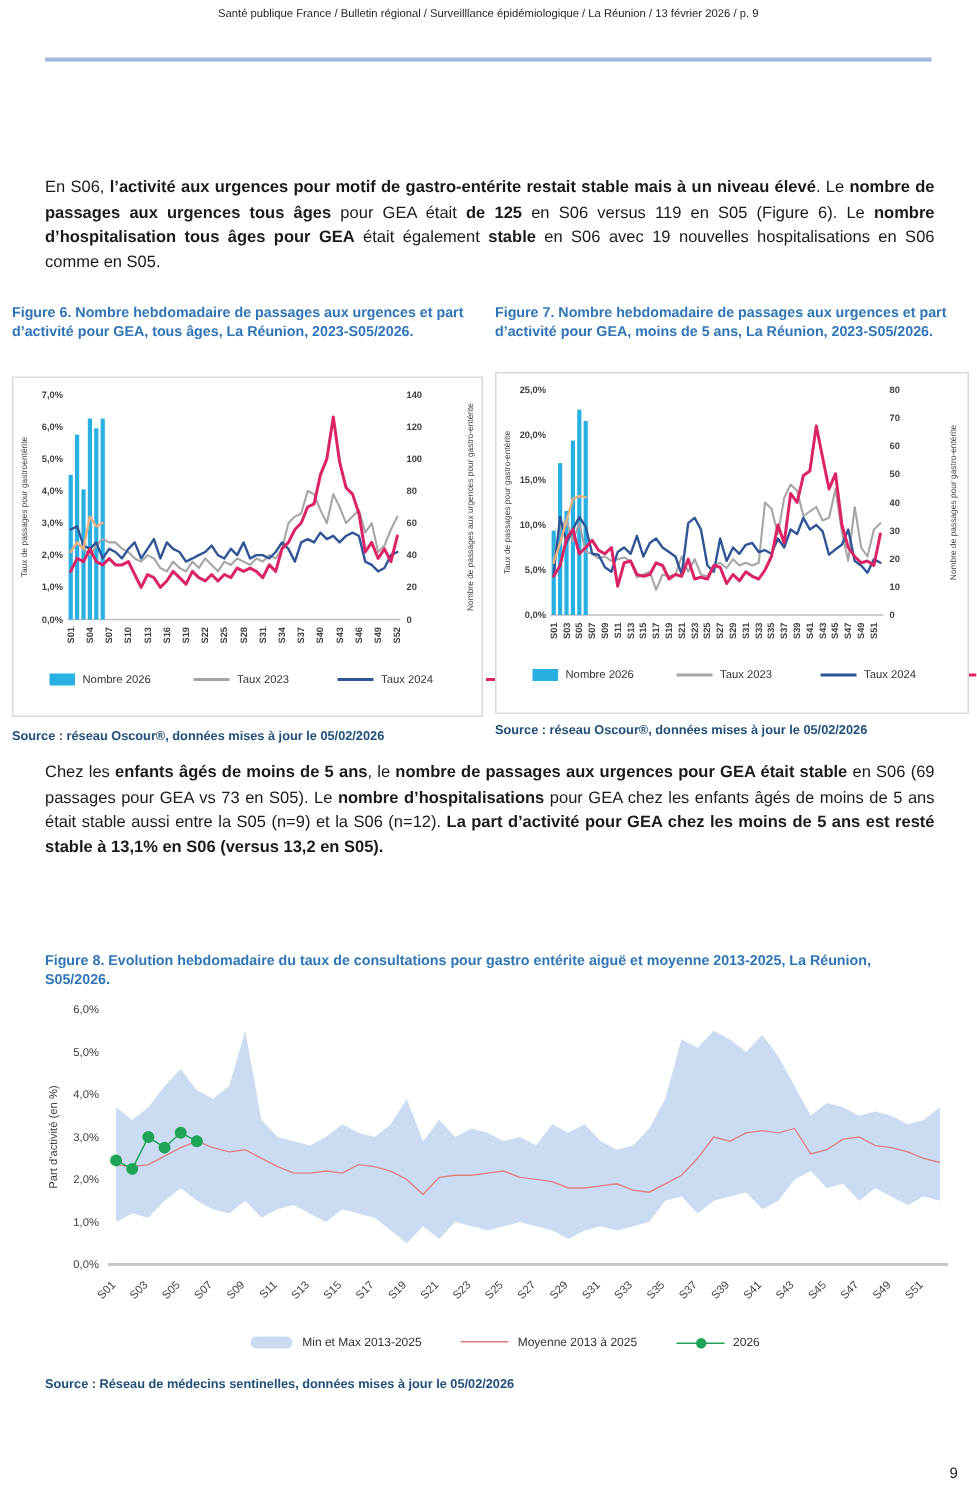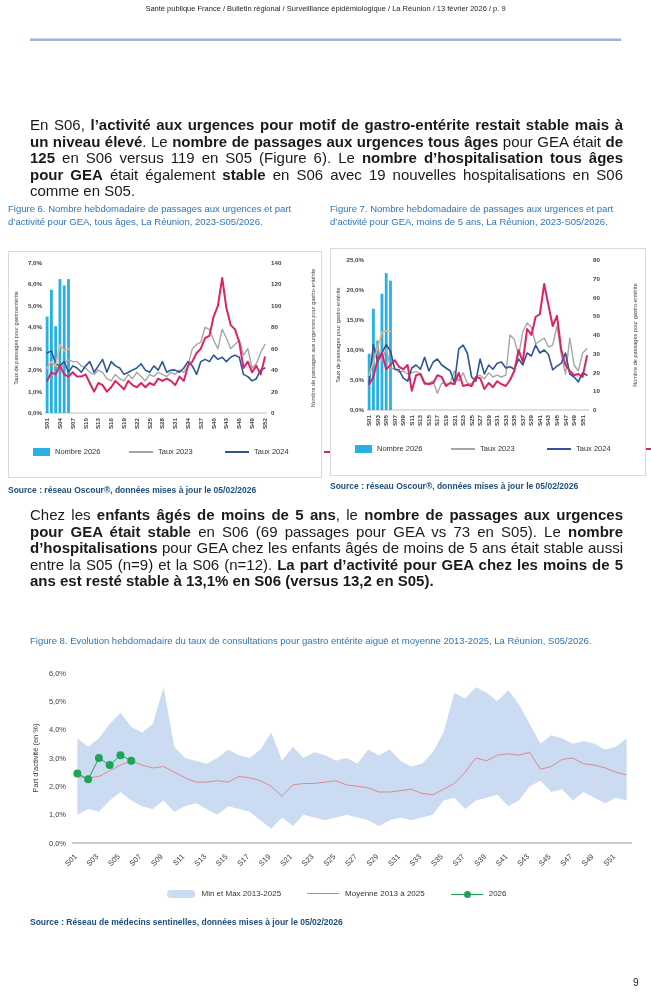--- a/index.html
+++ b/index.html
@@ -2,22 +2,22 @@
 <html><head>
 <meta charset="utf-8">
 <style>
   html,body{margin:0;padding:0;background:#fff;}
   #page{position:relative;width:651px;height:1000px;background:#ffffff;overflow:hidden;
         font-family:"Liberation Sans", sans-serif;color:#1a1a1a;}
   .hdr{position:absolute;top:4px;left:0;width:651px;text-align:center;font-size:7.5px;color:#1f1f1f;}
   .rule{position:absolute;top:38px;left:30px;width:591px;height:2px;background:#9db4dd;border-top:1px solid #c7d5ee;}
   .title{position:absolute;top:74px;left:30px;background:#1F4E79;color:#ffffff;
          font-size:17px;font-weight:bold;padding:3px 7px 4px 5px;letter-spacing:.2px;}
-  .para{position:absolute;left:30px;width:593px;font-size:15px;line-height:16.5px;text-align:justify;}
-  .cap{position:absolute;color:#2E75B6;font-weight:normal;font-size:9.5px;line-height:12.5px;text-align:left;}
+  .para{position:absolute;left:30px;width:593px;font-size:11px;line-height:16.5px;text-align:justify;}
+  .cap{position:absolute;color:#2E75B6;font-weight:bold;font-size:9.5px;line-height:12.5px;text-align:left;}
   .panel{position:absolute;border:1px solid #d9d9d9;background:#fff;box-sizing:border-box;padding:3px 2px 2px 2px;}
   .legend{display:flex;gap:3px;margin-top:2px;padding-left:22px;}
   .lrow{display:flex;gap:0;}
   .litem{display:flex;align-items:center;font-size:7.5px;color:#333;width:96px;}
   .litem .sw{margin-right:5px;flex:0 0 auto;}
   .src{position:absolute;color:#1F4E79;font-weight:bold;font-size:8.5px;}
   .leg8{position:absolute;display:flex;justify-content:center;align-items:center;gap:26px;font-size:8px;color:#333;}
   .leg8 .sw{margin-right:6px;}
   .pageno{position:absolute;font-size:10px;color:#222;}
   svg text{fill:#404040;}

